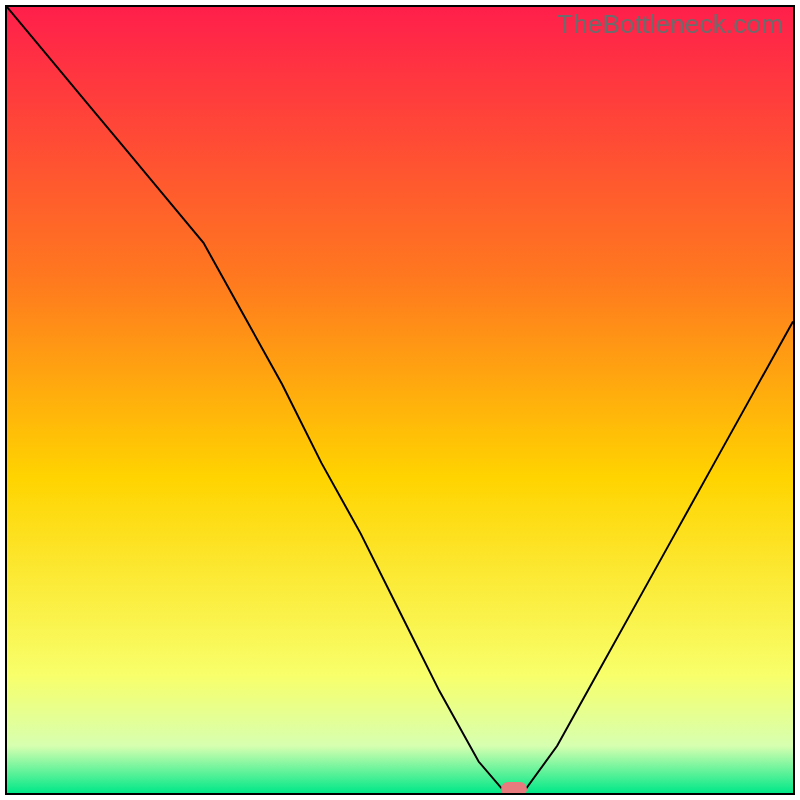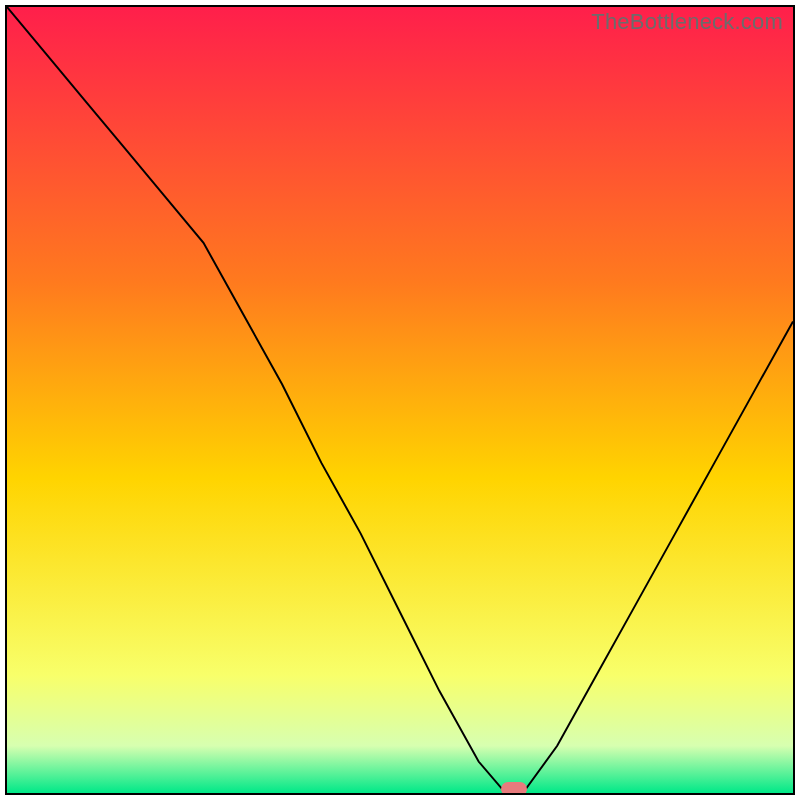--- a/index.html
+++ b/index.html
@@ -24,21 +24,21 @@
     position: absolute;
     left: 0;
     top: 0;
     right: 0;
     bottom: 0;
   }
   .watermark {
     position: absolute;
     top: 2px;
     right: 10px;
-    font-size: 22px;
+    font-size: 26px;
     color: #6c6c6c;
     font-weight: 500;
     letter-spacing: 0.2px;
   }
   .curve {
     position: absolute;
     left: 0;
     top: 0;
     width: 100%;
     height: 100%;

